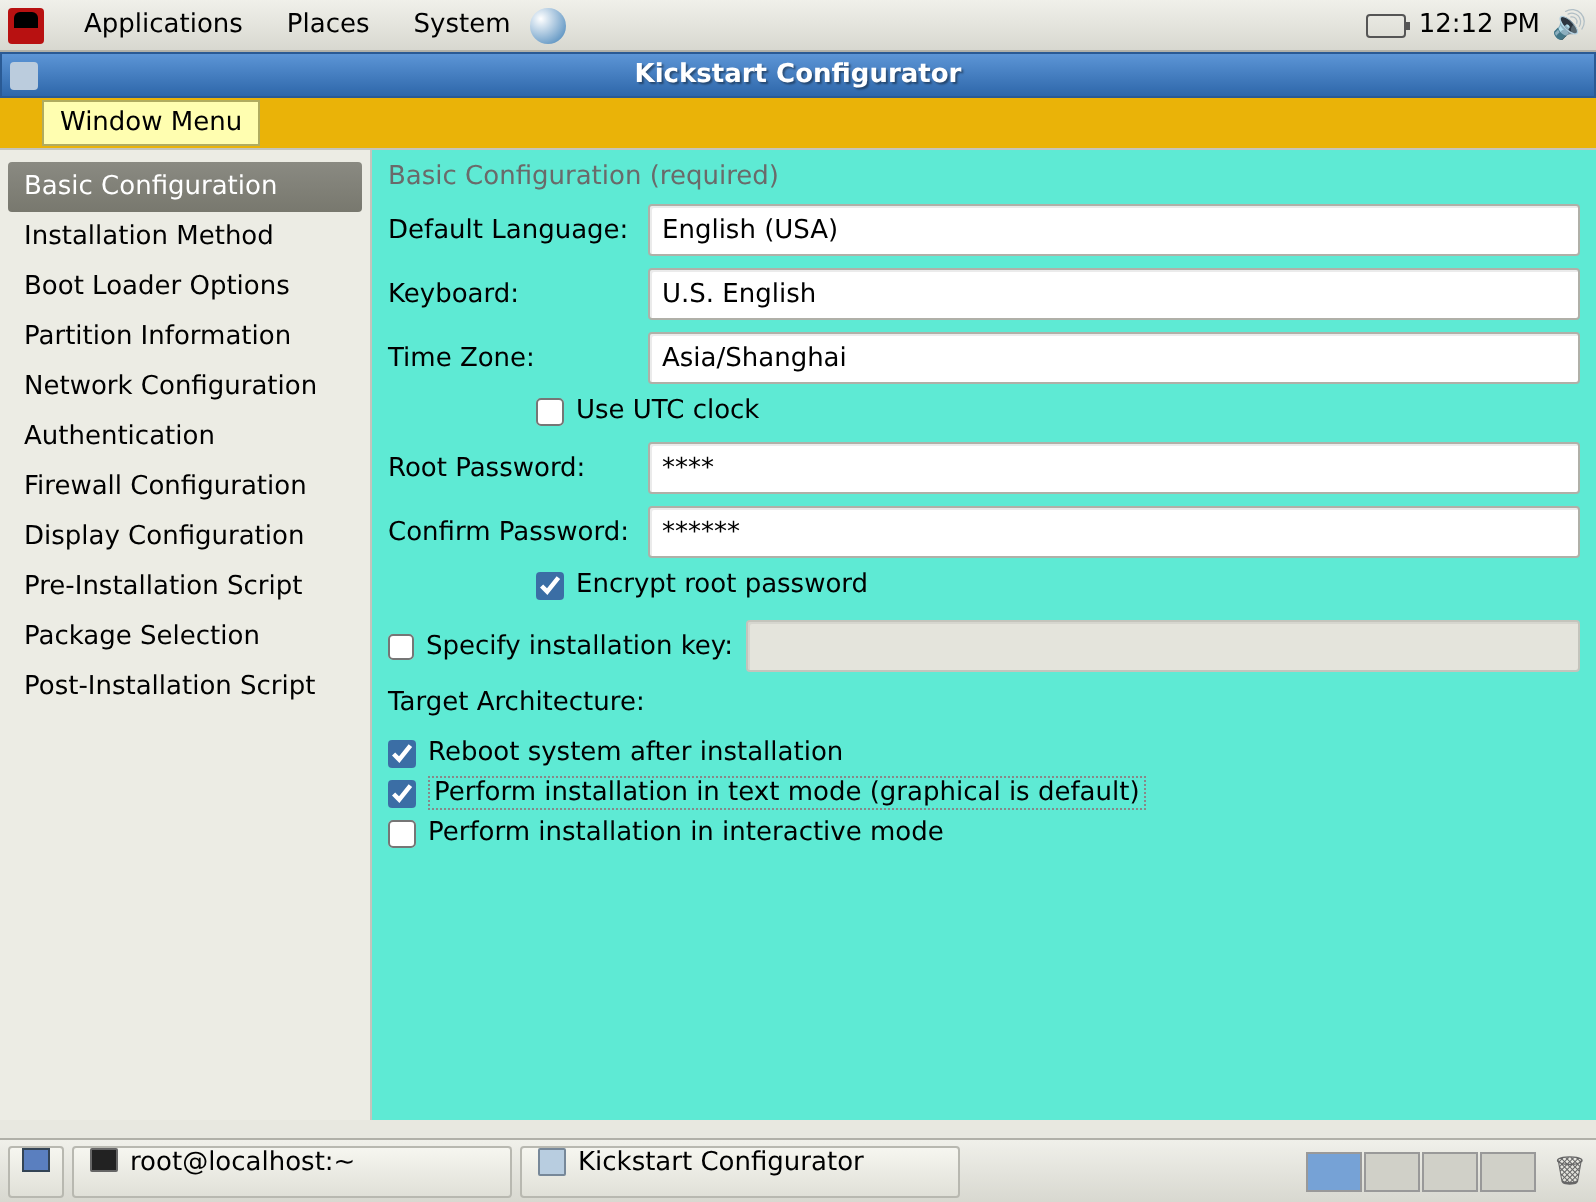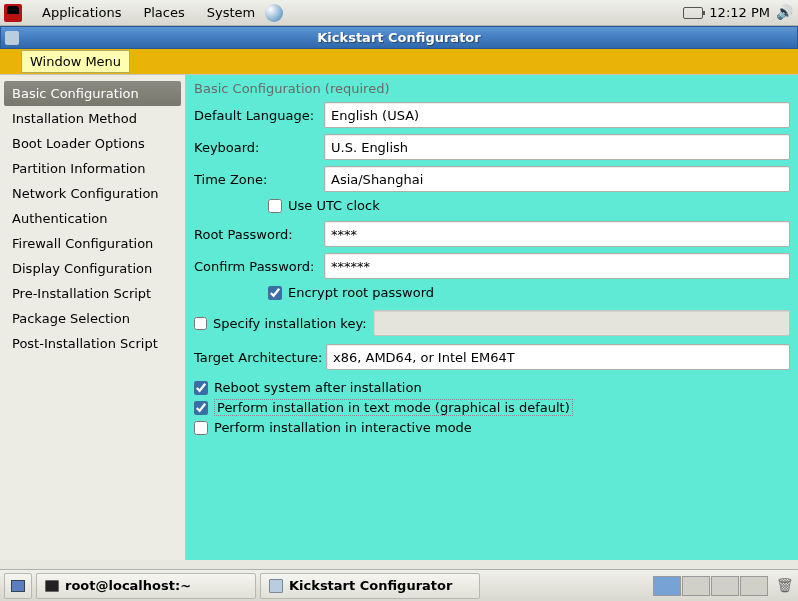--- a/index.html
+++ b/index.html
@@ -43,21 +43,21 @@
 .check-row { display: flex; align-items: center; margin-bottom: 4px; }
 .check-row.indent { margin-left: 74px; }
 .check-row input[type=checkbox] { width: 14px; height: 14px; margin-right: 6px; accent-color: #3b6ea5; }
 .check-row .dotted { border: 1px dotted #888; padding: 0 2px; }
 
 .specify-row { display: flex; align-items: center; margin: 10px 0 6px 0; }
 .specify-row .spec-field { flex: 1; height: 26px; margin-left: 6px; border: 1px solid #c4c4bc; background: #e4e4dc; border-radius: 2px; box-shadow: inset 1px 1px 0 rgba(0,0,0,.06); }
 
 
 .bottom-panel { height: 32px; background: linear-gradient(#f0f0ea, #d8d8d0); border-top: 1px solid #b0b0a8; display: flex; align-items: center; padding: 2px 4px; gap: 4px; position: fixed; bottom: 0; left: 0; width: 798px; }
-.bottom-panel .btn { height: 26px; display: flex; align-items: center; padding: 0 8px; border: 1px solid #b8b8b0; background: linear-gradient(#f6f6f0, #e0e0d8); border-radius: 2px; cursor: pointer; font-weight: bold; }
+.bottom-panel .btn { height: 26px; display: flex; align-items: flex-start; padding: 0 8px; border: 1px solid #b8b8b0; background: linear-gradient(#f6f6f0, #e0e0d8); border-radius: 2px; cursor: pointer; }
 .bottom-panel .btn.icon-only { width: 28px; padding: 0; justify-content: center; }
 .bottom-panel .term-icon { width: 14px; height: 12px; background: #222; border: 1px solid #666; border-radius: 1px; margin-right: 6px; }
 .bottom-panel .cfg-icon { width: 14px; height: 14px; background: #b8cde0; border: 1px solid #789; border-radius: 1px; margin-right: 6px; }
 .bottom-panel .desk-icon { width: 14px; height: 12px; background: #5a7fbf; border: 1px solid #345; }
 .bottom-panel .pager { display: flex; margin-left: auto; gap: 1px; }
 .bottom-panel .pager .ws { width: 28px; height: 20px; border: 1px solid #999; background: #d0d0c8; }
 .bottom-panel .pager .ws.active { background: #76a2d6; }
 .bottom-panel .trash { width: 18px; height: 18px; margin-left: 4px; }
 .bottom-panel .trash:before { content: "🗑"; font-size: 14px; color: #666; }
 </style>
@@ -140,21 +140,20 @@
       </div>
 
       <div class="specify-row">
         <input type="checkbox" id="cb-key" style="margin-right: 6px;">
         <label for="cb-key">Specify installation key:</label>
         <div class="spec-field"></div>
       </div>
 
       <div class="form-row" style="margin-top:8px;">
         <div class="lbl" style="width:132px;">Target Architecture:</div>
-        <div class="field"><input type="text" value="x86, AMD64, or Intel EM64T" style=""></div>
       </div>
 
       <div class="check-row" style="margin-top:10px;">
         <input type="checkbox" id="cb-reboot" checked="" style="">
         <label for="cb-reboot">Reboot system after installation</label>
       </div>
 
       <div class="check-row">
         <input type="checkbox" id="cb-text" checked="" style="">
         <label for="cb-text" class="dotted">Perform installation in text mode (graphical is default)</label>

